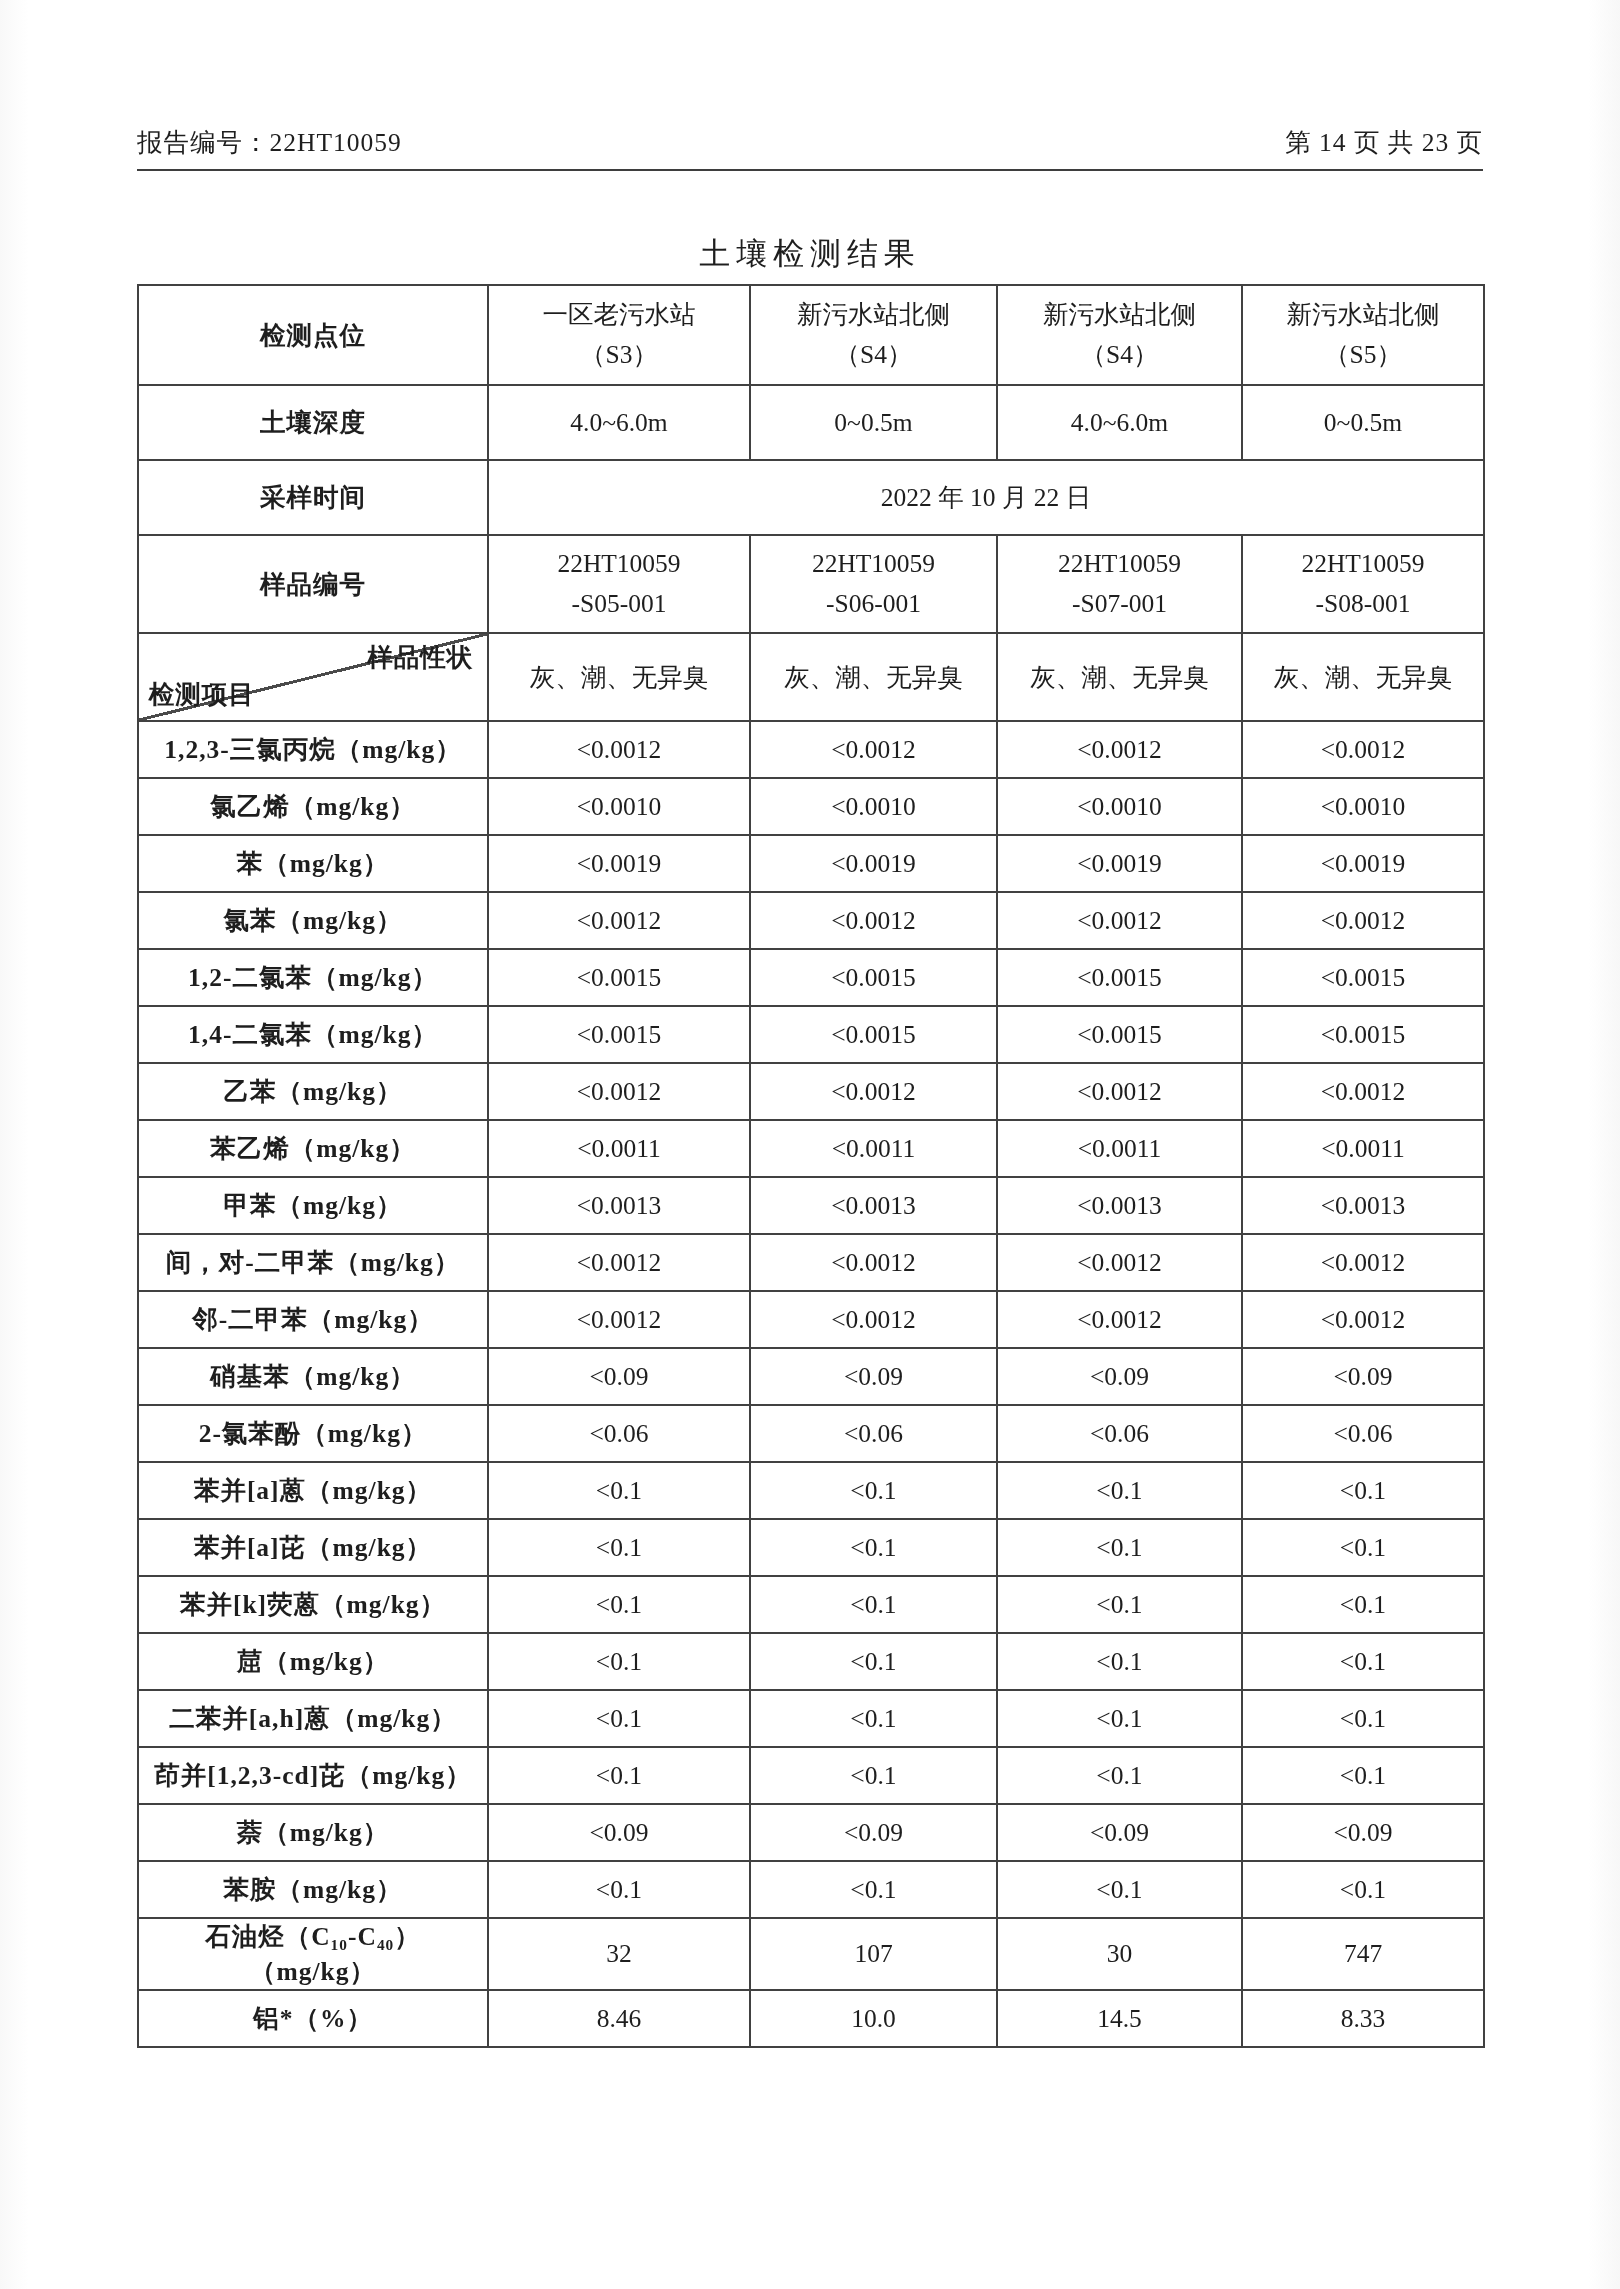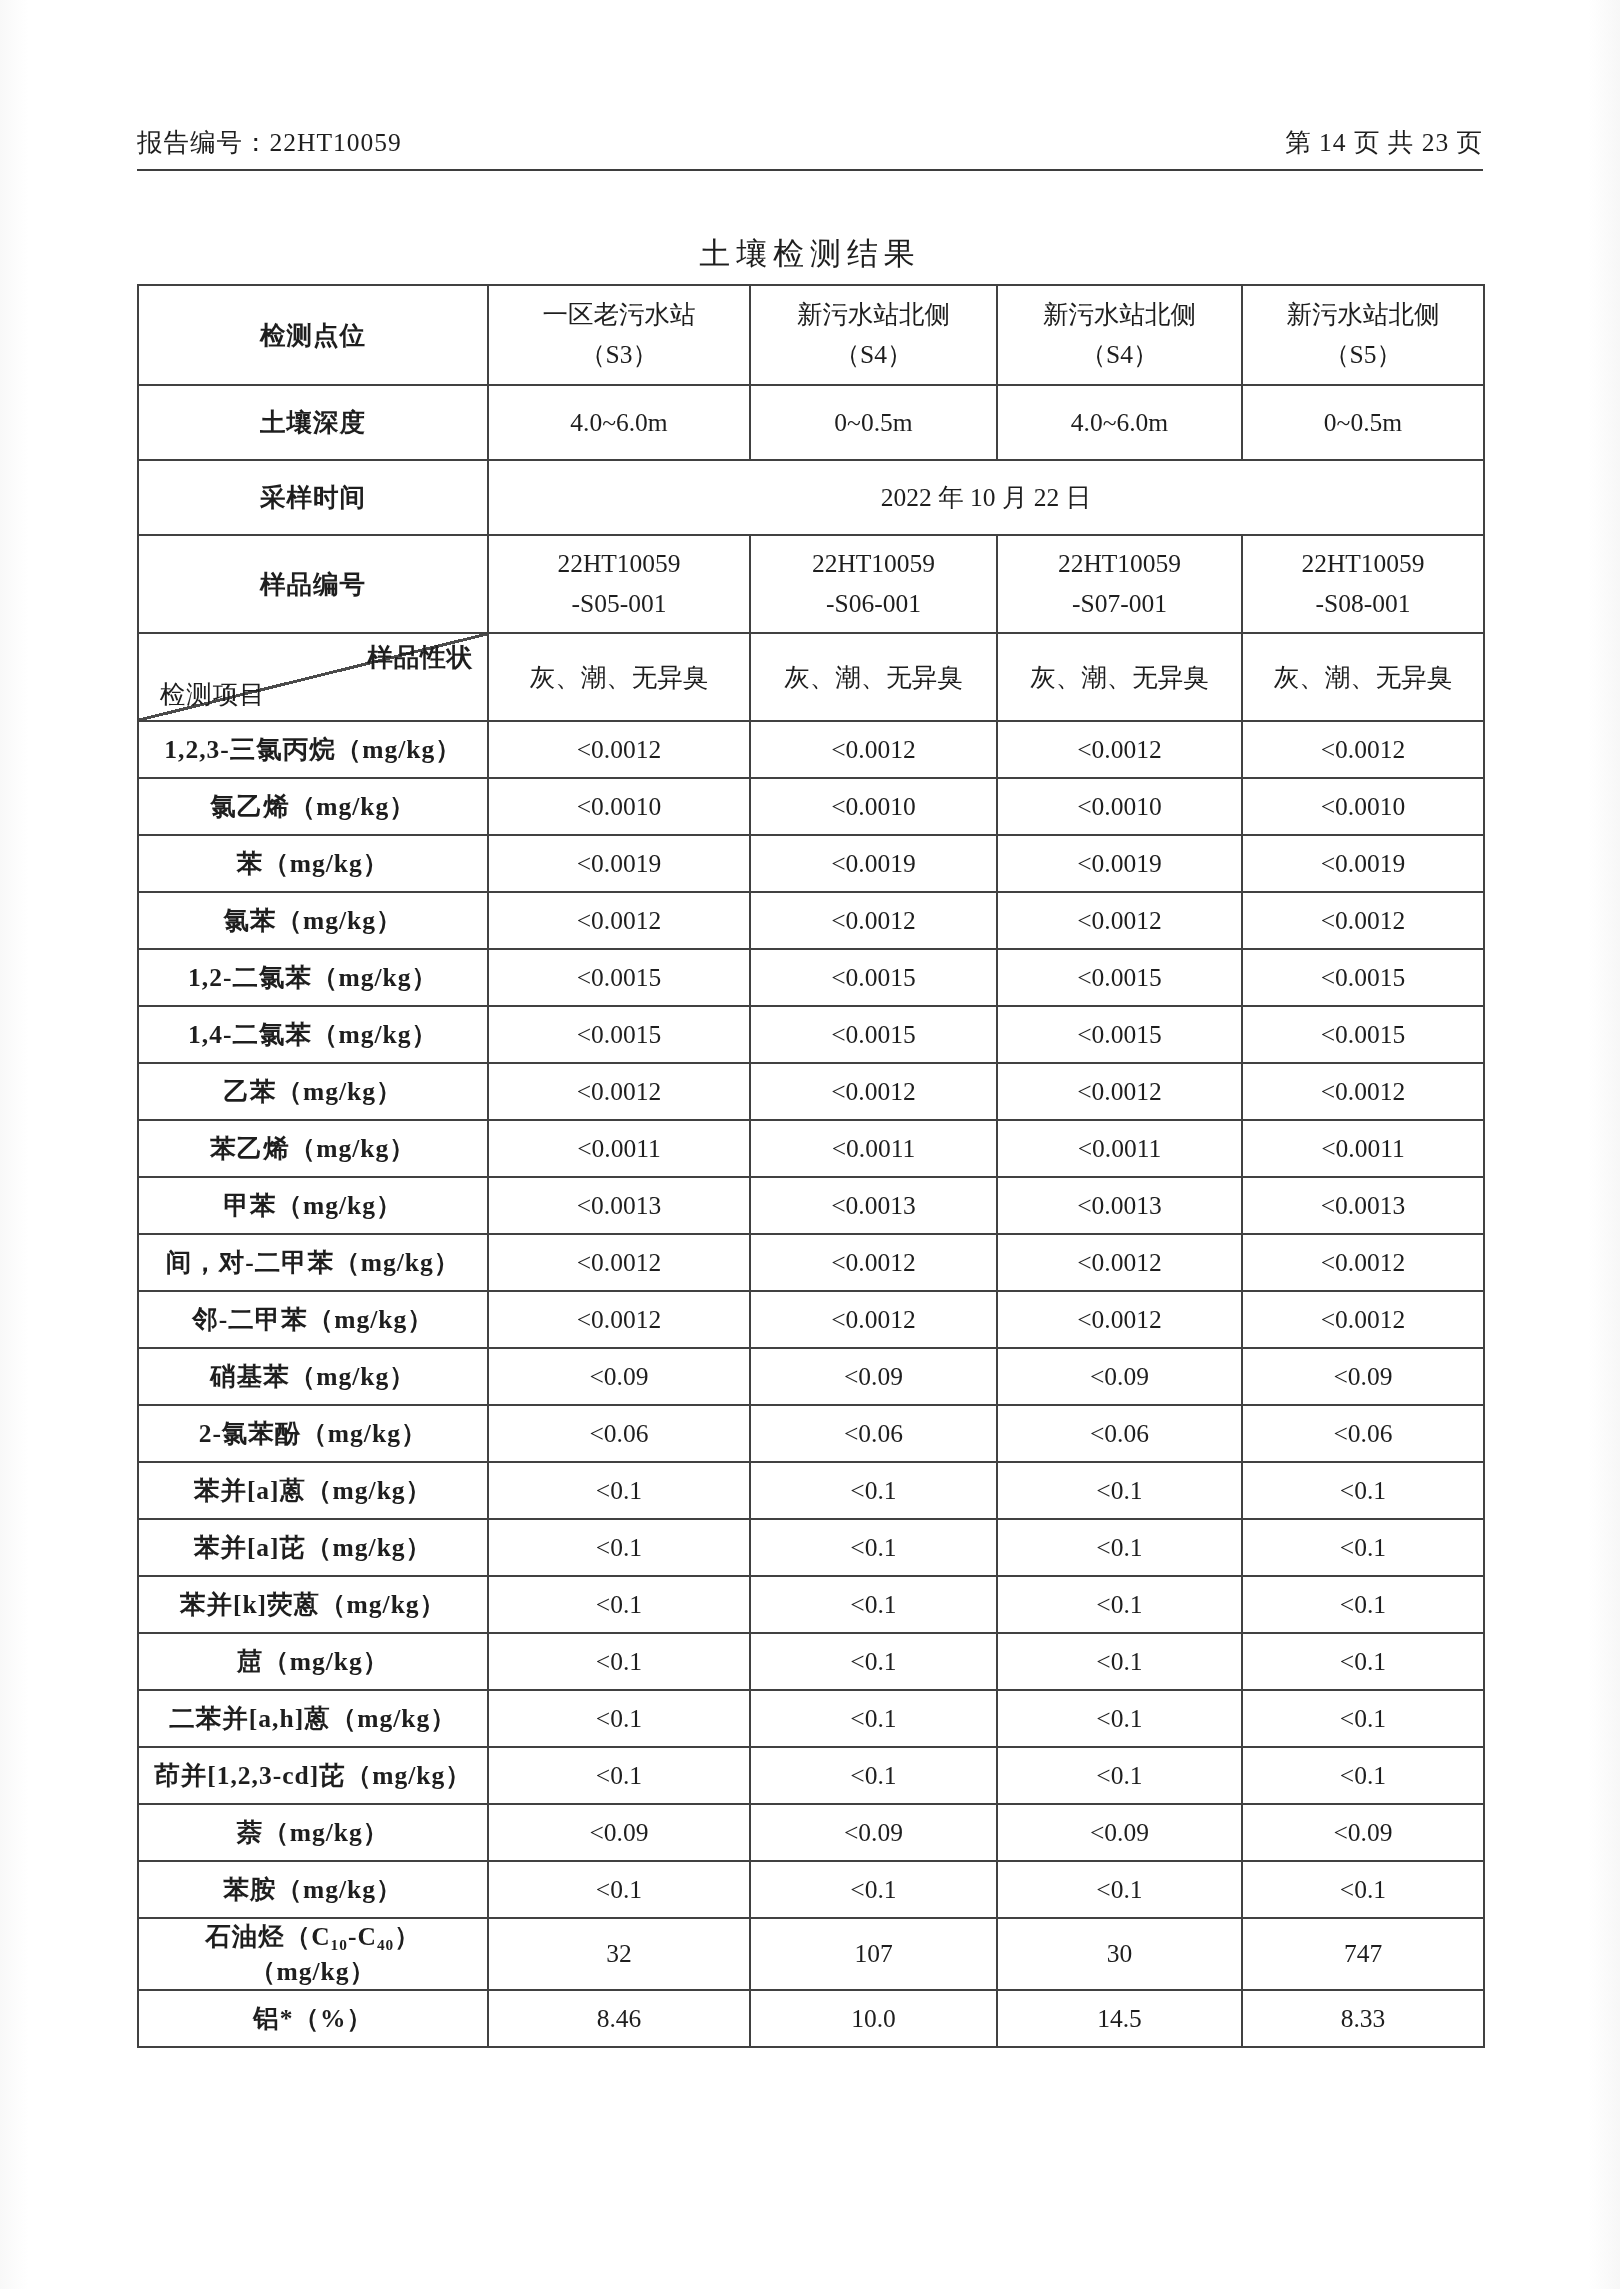--- a/index.html
+++ b/index.html
@@ -53,21 +53,21 @@
   tr.r-diag td.diag-td{position:relative;}
   .diag{
     position:relative;width:100%;height:86px;
     background:linear-gradient(to bottom right,
       rgba(0,0,0,0) calc(50% - 1.5px),
       #4a4a4a calc(50% - 1.5px),
       #4a4a4a calc(50% + 1.5px),
       rgba(0,0,0,0) calc(50% + 1.5px));
   }
   .diag .tr-lab{position:absolute;top:5.9px;right:13.7px;font-weight:bold;letter-spacing:1px;text-align:right;}
-  .diag .bl-lab{position:absolute;bottom:7.8px;left:9.8px;font-weight:normal;letter-spacing:1px;margin-left:11px;}
+  .diag .bl-lab{position:absolute;bottom:7.8px;left:9.8px;font-weight:bold;letter-spacing:1px;}
   
   tr.r-diag td{border-bottom-width:2.9px;}
   tr.r-point td{border-top-width:2.9px;}
 </style>
 </head>
 <body>
 
 <div class="page">
 
   <div class="doc-header">

